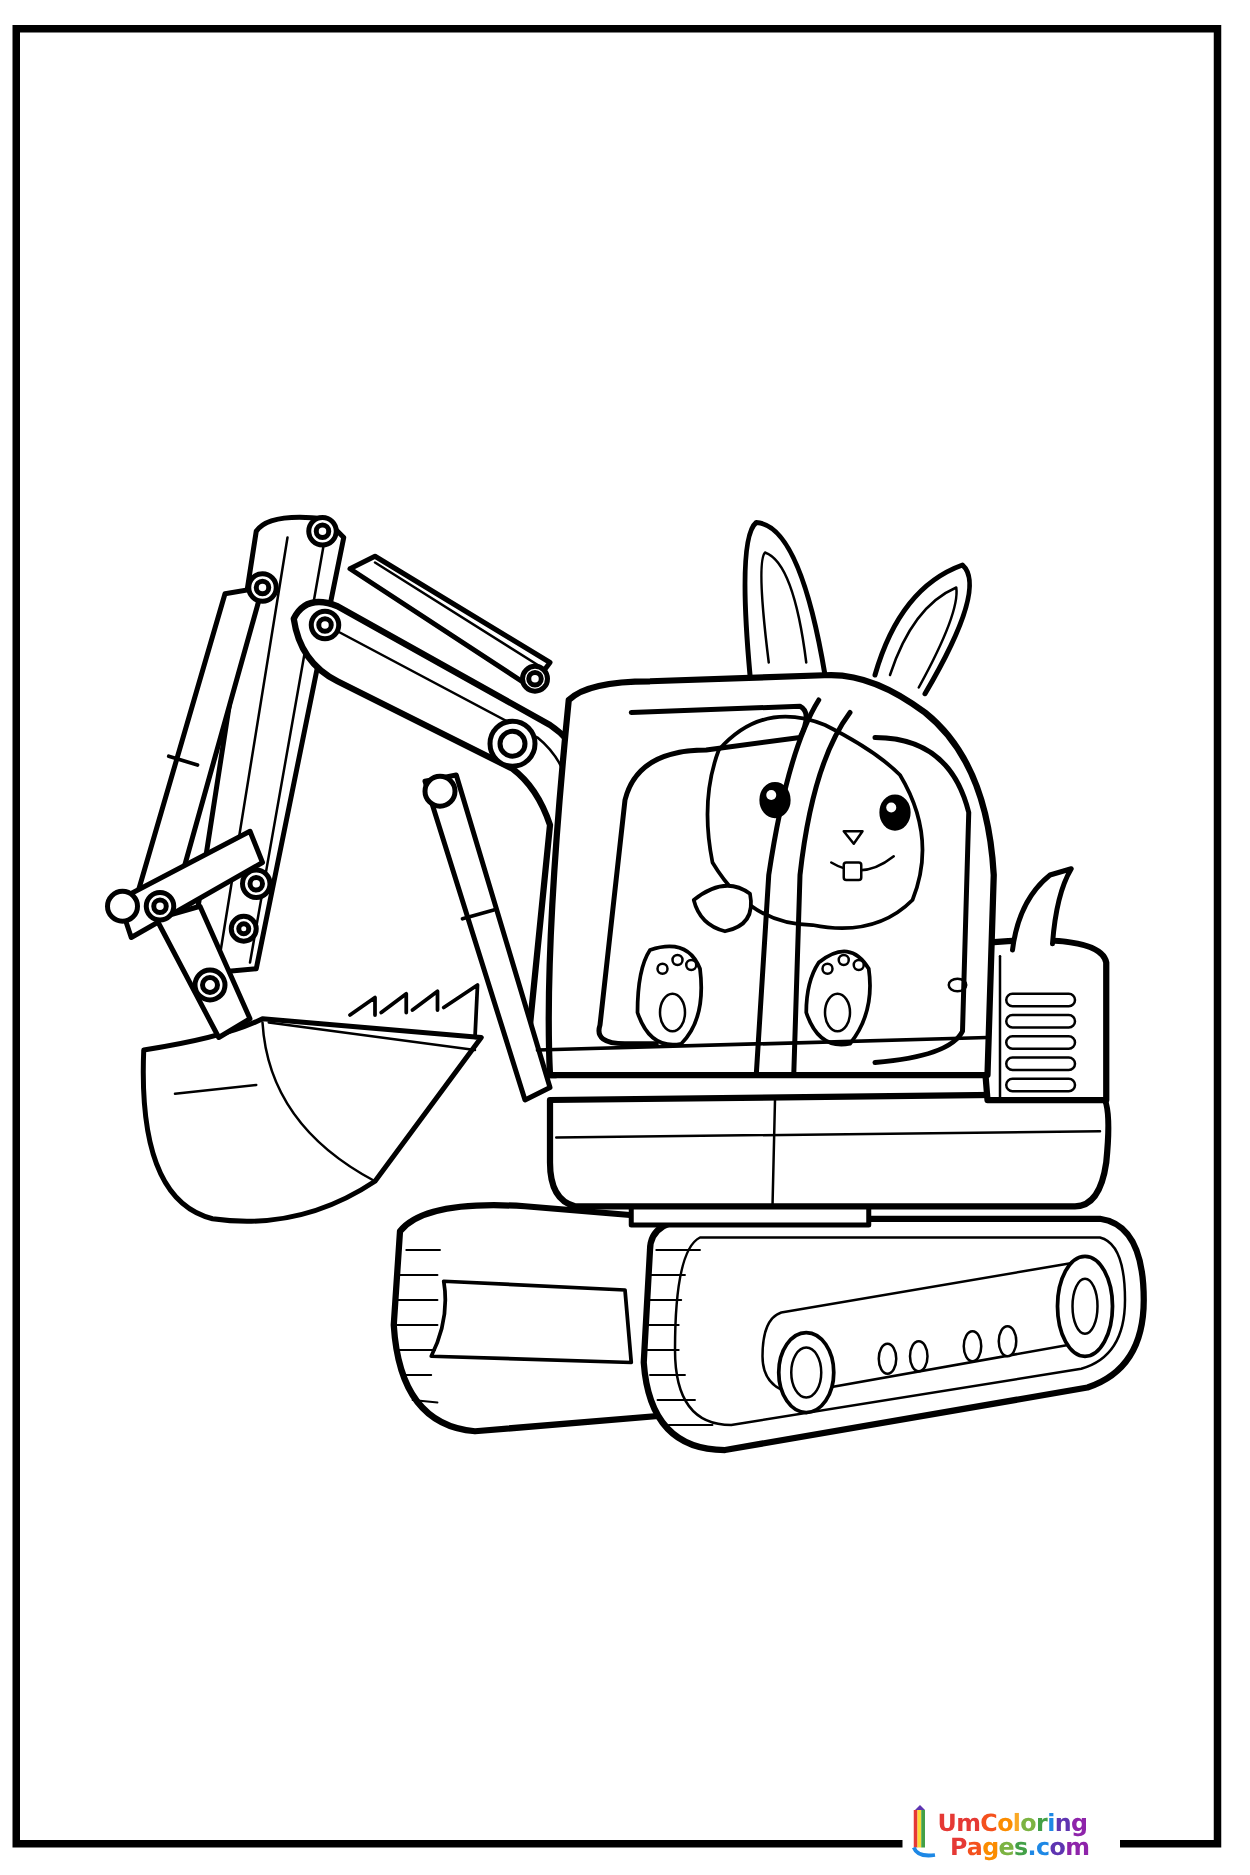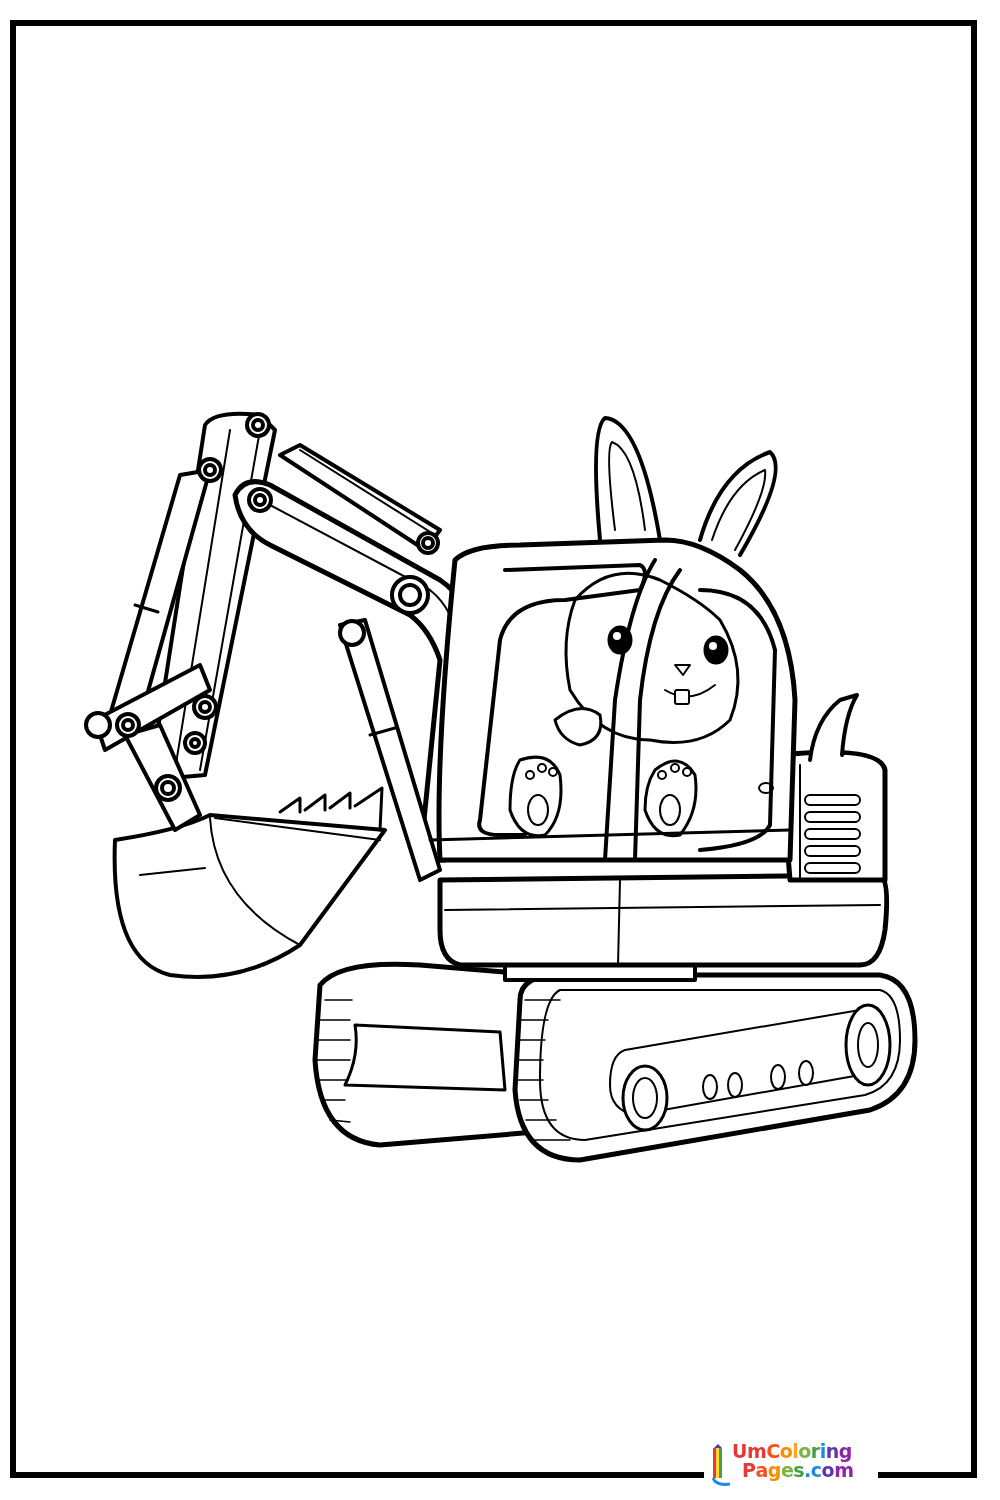--- a/index.html
+++ b/index.html
@@ -1,19 +1,19 @@
 <!DOCTYPE html>
 <html><head>
 <meta charset="utf-8">
 <style>
   html,body{margin:0;padding:0;background:#ffffff;}
   body{width:1000px;height:1500px;position:relative;overflow:hidden;font-family:"Liberation Sans",sans-serif;}
   .frame{position:absolute;left:10px;top:20px;width:955px;height:1446px;border:6px solid #000;box-sizing:content-box;}
   .art{position:absolute;left:0;top:0;width:1000px;height:1500px;}
-  .logo{position:absolute;left:704px;top:1442px;height:46px;width:170px;background:#fff;display:flex;align-items:flex-start;padding-left:4px;}
+  .logo{position:absolute;left:722px;top:1442px;height:46px;width:170px;background:#fff;display:flex;align-items:flex-end;padding-left:4px;}
   .logo-text{font-family:"DejaVu Sans",sans-serif;font-weight:bold;line-height:19px;font-size:19px;letter-spacing:-0.5px;}
   .l1 span,.l2 span{display:inline-block;}
 </style>
 </head>
 <body>
 
 <div class="frame"></div>
 
 <svg class="art" viewBox="0 0 1000 1500" fill="none" stroke="#000" stroke-linecap="round" stroke-linejoin="round">
 

